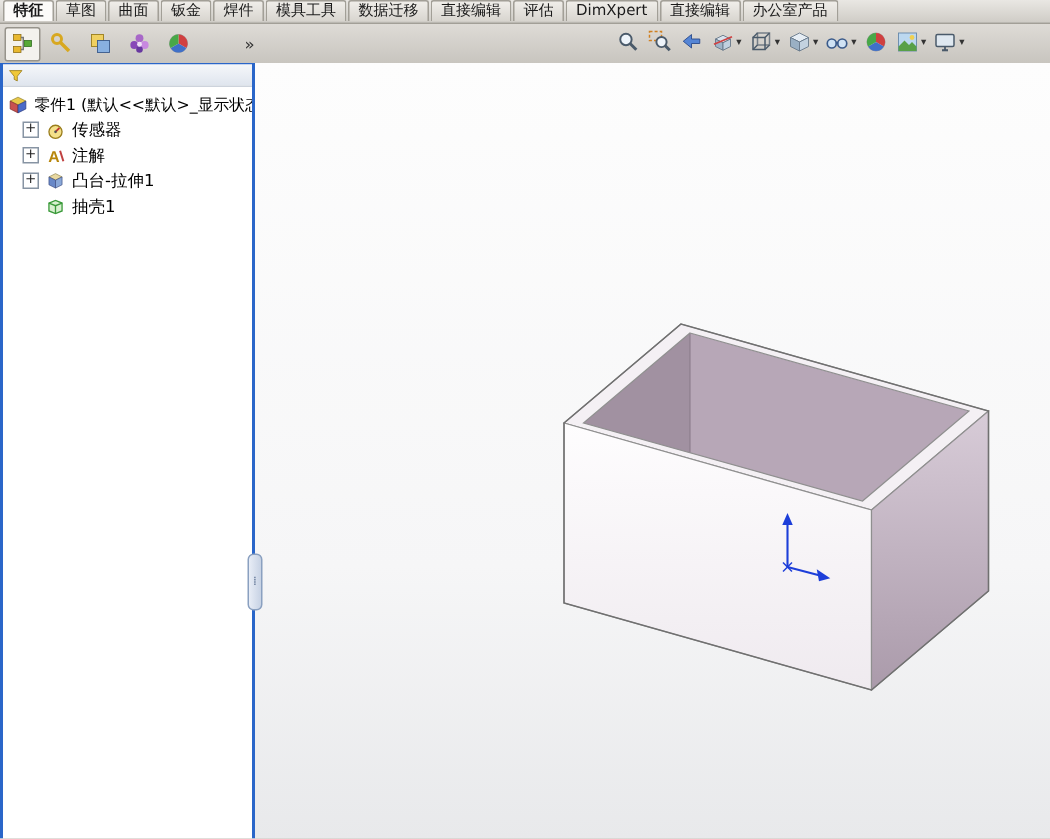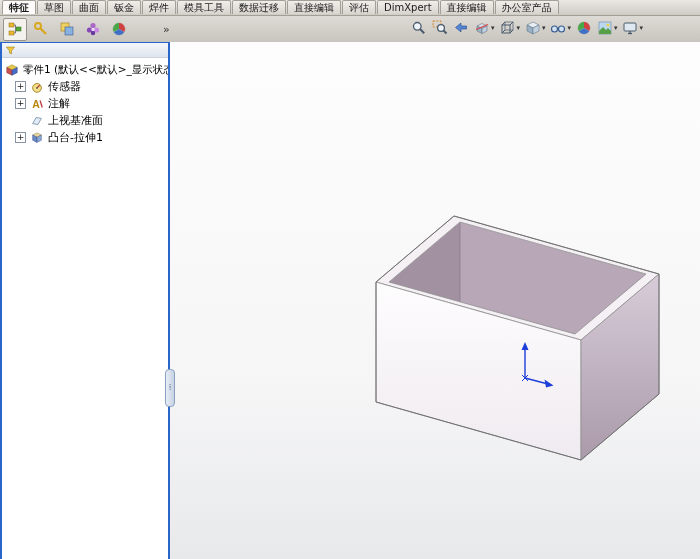--- a/index.html
+++ b/index.html
@@ -276,38 +276,40 @@
             <span class="expander">+</span>
             <span class="tree-icon">
               <svg viewBox="0 0 16 16">
                 <text x="2.5" y="12.5" font-size="12" font-weight="bold" fill="#b8860b" font-family="sans-serif">A</text>
                 <line x1="11.5" y1="4" x2="14" y2="12" stroke="#c04040" stroke-width="1.5"></line>
               </svg>
             </span>
             <span class="tree-label">注解</span>
           </div>
           <div class="tree-row child">
-            <span class="spacer"></span>
-            <span class="tree-icon">
-              <svg viewBox="0 0 16 16">
-                <polygon points="3,11 7,4 13,5 9,12" fill="#dce9f5" fill-opacity="0.85" stroke="#7b93ad"></polygon>
-              </svg>
-            </span>
-            <span class="tree-label">上视基准面</span>
-          </div>
-          <div class="tree-row child">
             <span class="expander">+</span>
             <span class="tree-icon">
               <svg viewBox="0 0 16 16">
                 <polygon points="8,2 13,4.5 8,7 3,4.5" fill="#e8d8a0" stroke="#8a7a40" stroke-width="0.5"></polygon>
                 <polygon points="3,4.5 8,7 8,13 3,10.5" fill="#6888c8" stroke="#3a4a80" stroke-width="0.5"></polygon>
                 <polygon points="13,4.5 8,7 8,13 13,10.5" fill="#8aa8d8" stroke="#3a4a80" stroke-width="0.5"></polygon>
               </svg>
             </span>
             <span class="tree-label">凸台-拉伸1</span>
+          </div>
+          <div class="tree-row child">
+            <span class="spacer"></span>
+            <span class="tree-icon">
+              <svg viewBox="0 0 16 16">
+                <polygon points="3,5 8,3 13,5 13,11 8,13 3,11" fill="#d8f0d0" stroke="#3a9a3a"></polygon>
+                <polyline points="3,5 8,7 13,5" fill="none" stroke="#3a9a3a"></polyline>
+                <line x1="8" y1="7" x2="8" y2="13" stroke="#3a9a3a"></line>
+              </svg>
+            </span>
+            <span class="tree-label">抽壳1</span>
           </div>
         </div>
       <div class="splitter-handle">
         <span class="splitter-dots">⁞</span>
       </div>
     </div>
 
     <div class="viewport">
       <svg class="model" viewBox="0 0 530 517">
         <defs>

